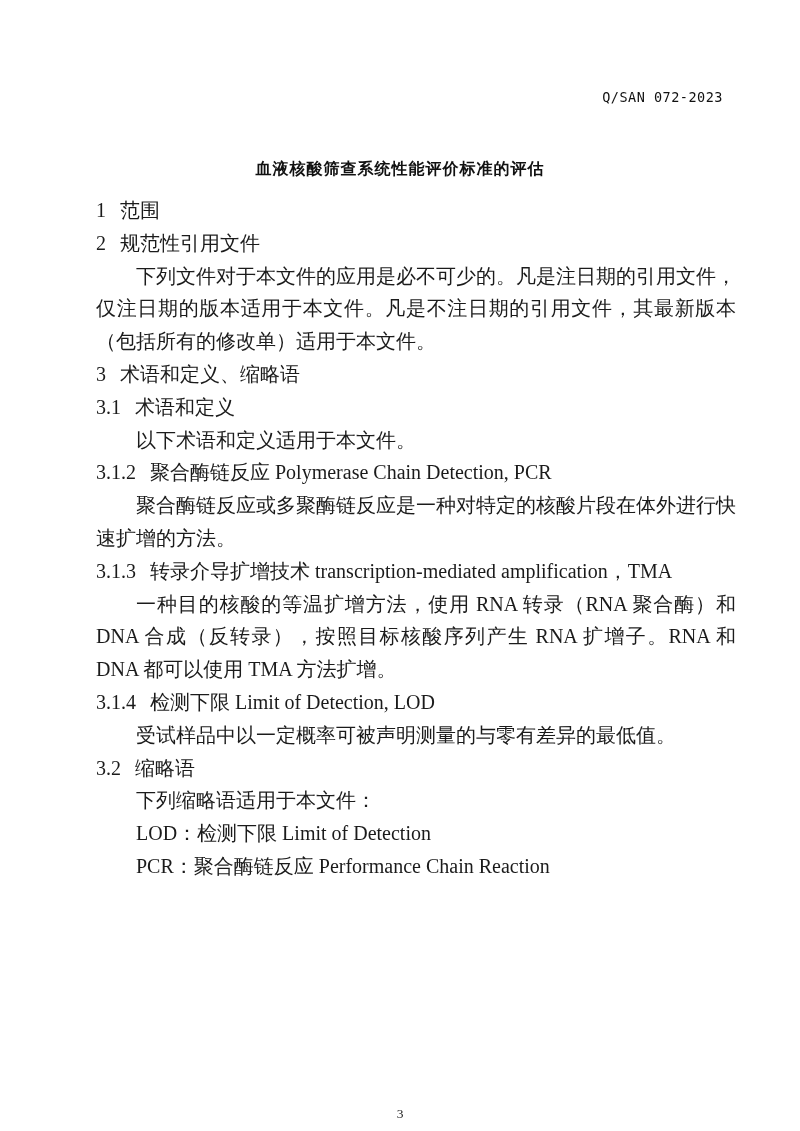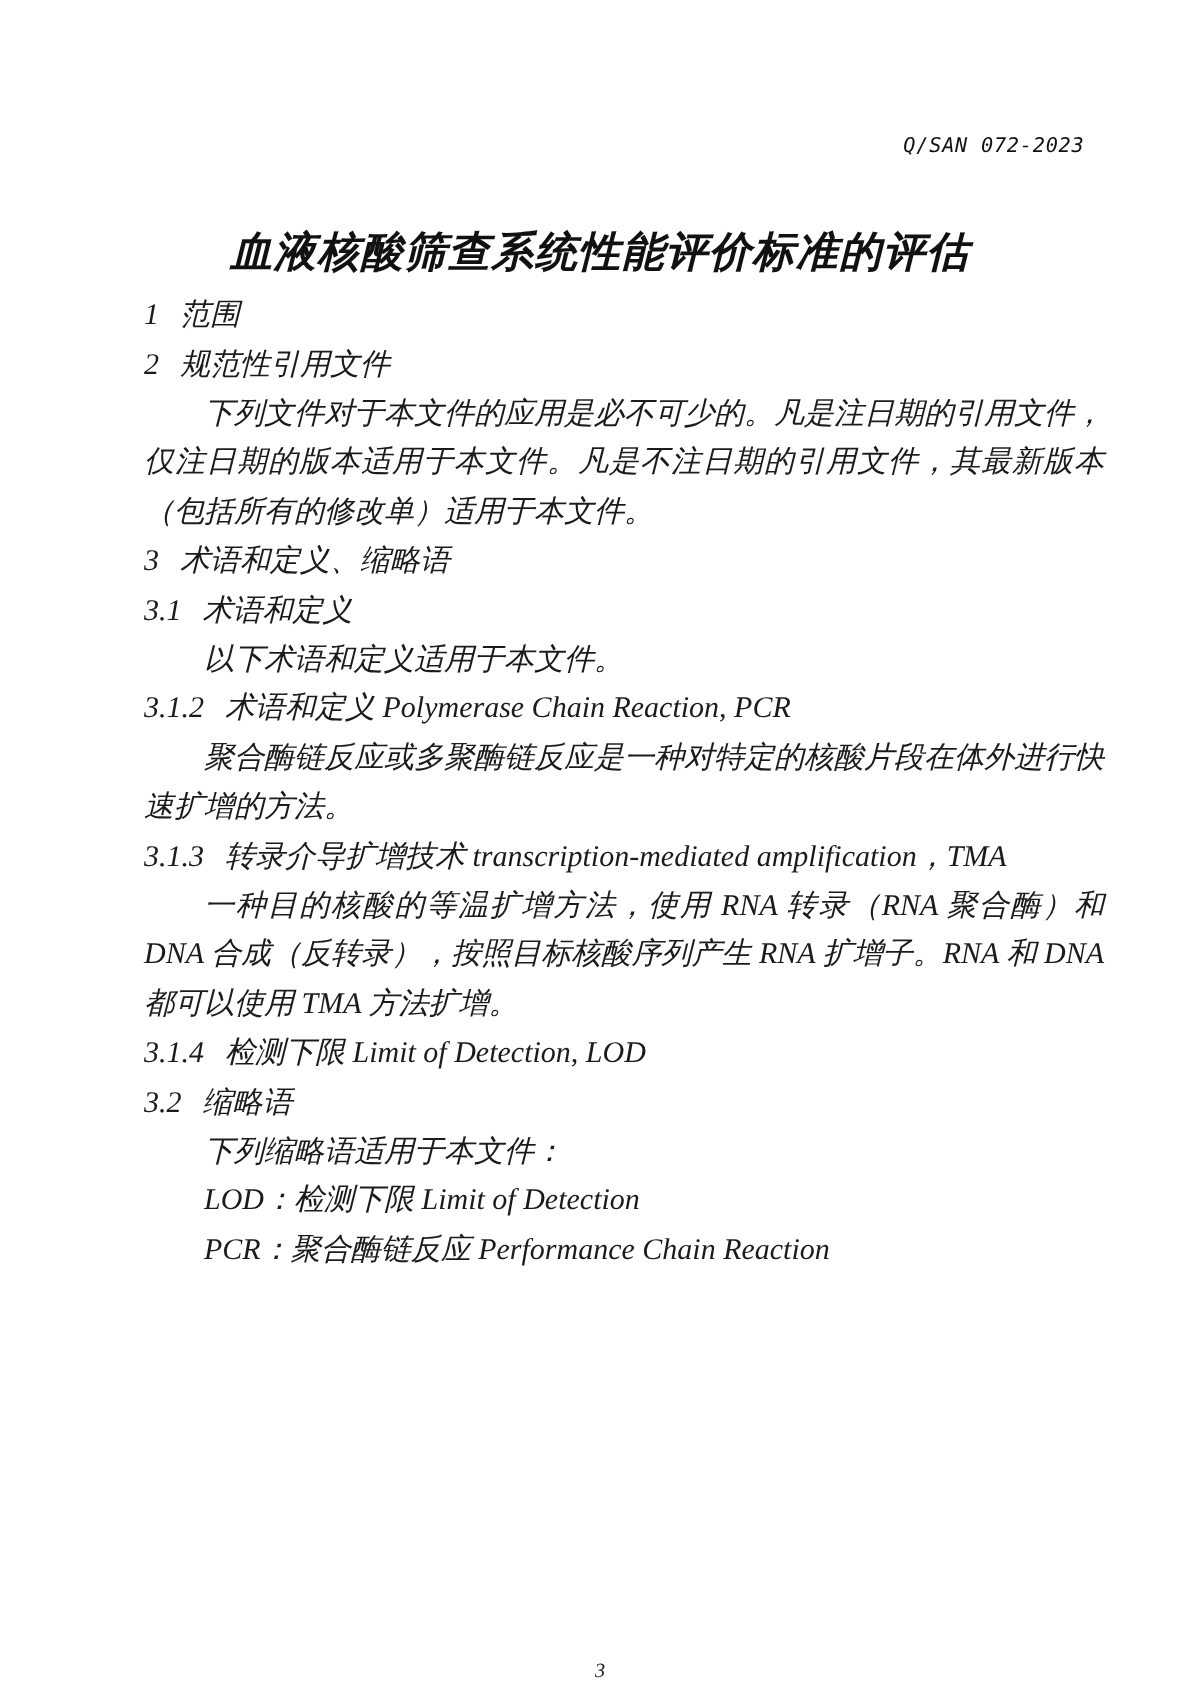--- a/index.html
+++ b/index.html
@@ -10,35 +10,34 @@
   .page {
     position: relative;
     width: 800px;
     height: 1131px;
     box-sizing: border-box;
     background: #ffffff;
     color: #1b1b1b;
     font-family: "Liberation Serif", "DejaVu Serif", serif;
     padding: 88px 64px 0 96px;
     overflow: hidden;
-    font-style: italic;
   }
   .doc-number {
     text-align: right;
     padding-right: 13px;
     font-family: "DejaVu Sans Mono", "Liberation Mono", monospace;
     font-size: 13.5px;
     line-height: 18px;
     letter-spacing: 0.5px;
     color: #111111;
   }
   .doc-title {
     margin: 46px -64px 0 -96px;
     text-align: center;
-    font-size: 28px;
+    font-size: 16px;
     line-height: 34px;
     font-weight: 700;
     letter-spacing: 1px;
     color: #111111;
   }
   .doc-body {
     margin-top: 8px;
     font-size: 20px;
     line-height: 32.8px;
     text-align: justify;
@@ -93,32 +92,33 @@
       <span class="num">3</span><span>术语和定义、缩略语</span>
     </div>
 
     <div class="heading">
       <span class="num">3.1</span><span>术语和定义</span>
     </div>
     <p class="para">以下术语和定义适用于本文件。</p>
 
 
     <div class="heading">
-      <span class="num">3.1.2</span><span>术语和定义 Polymerase Chain Reaction, PCR</span>
+      <span class="num">3.1.2</span><span>聚合酶链反应 Polymerase Chain Detection, PCR</span>
     </div>
     <p class="para">聚合酶链反应或多聚酶链反应是一种对特定的核酸片段在体外进行快速扩增的方法。</p>
 
     <div class="heading">
       <span class="num">3.1.3</span><span>转录介导扩增技术 transcription-mediated amplification，TMA</span>
     </div>
     <p class="para">一种目的核酸的等温扩增方法，使用 RNA 转录（RNA 聚合酶）和 DNA 合成（反转录），按照目标核酸序列产生 RNA 扩增子。RNA 和 DNA 都可以使用 TMA 方法扩增。</p>
 
     <div class="heading">
       <span class="num">3.1.4</span><span>检测下限 Limit of Detection, LOD</span>
     </div>
+    <p class="para">受试样品中以一定概率可被声明测量的与零有差异的最低值。</p>
 
     <div class="heading">
       <span class="num">3.2</span><span>缩略语</span>
     </div>
     <p class="para">下列缩略语适用于本文件：</p>
     <p class="para">LOD：检测下限 Limit of Detection</p>
     <p class="para">PCR：聚合酶链反应 Performance Chain Reaction</p>
 
   </div>
 

